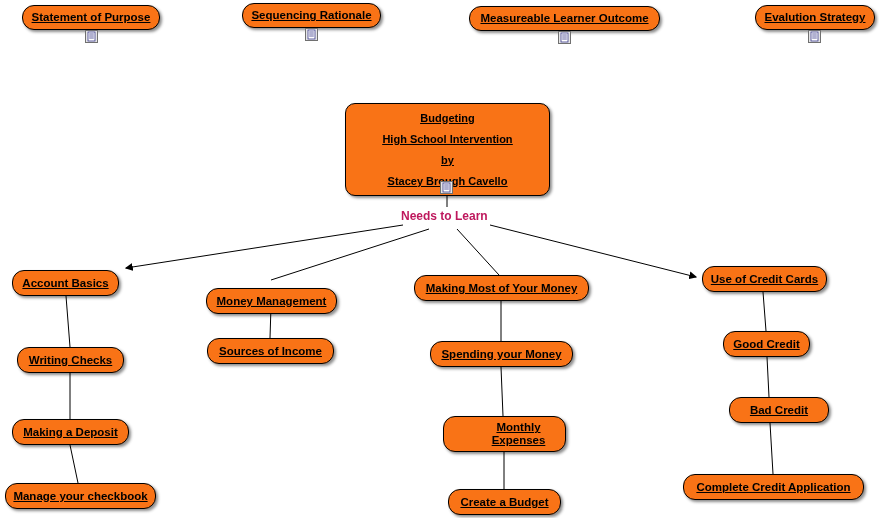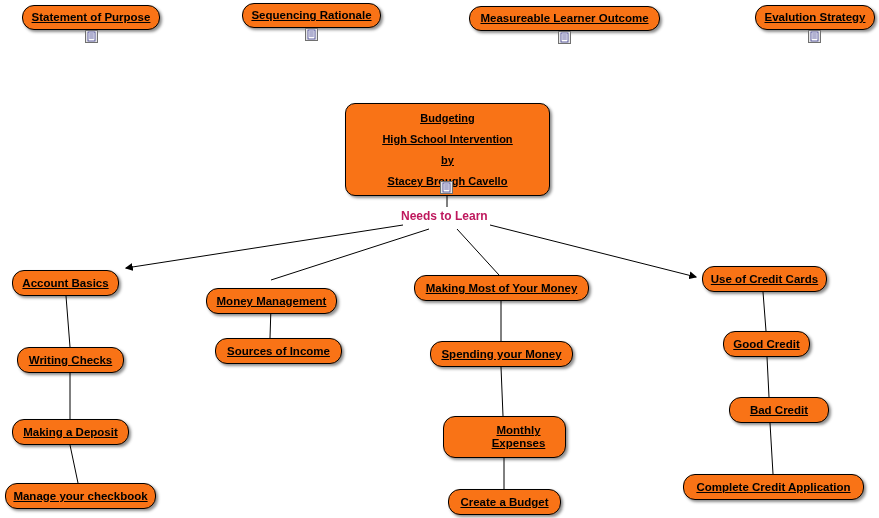--- a/index.html
+++ b/index.html
@@ -163,25 +163,25 @@
       </svg>
   </span>
   <span class="link-label" style="left:401px; top:209px;">Needs to Learn</span>
 
   <div class="node" style="left:12px; top:270px; width:107px; height:26px;">Account Basics</div>
   <div class="node" style="left:17px; top:347px; width:107px; height:26px;">Writing Checks</div>
   <div class="node" style="left:12px; top:419px; width:117px; height:26px;">Making a Deposit</div>
   <div class="node" style="left:5px; top:483px; width:151px; height:26px;">Manage your checkbook</div>
 
   <div class="node" style="left:206px; top:288px; width:131px; height:26px;">Money Management</div>
-  <div class="node" style="left:207px; top:338px; width:127px; height:26px;margin-left:8px;">Sources of Income</div>
+  <div class="node" style="left:207px; top:338px; width:127px; height:26px;">Sources of Income</div>
 
   <div class="node" style="left:414px; top:275px; width:175px; height:26px;">Making Most of Your Money</div>
   <div class="node" style="left:430px; top:341px; width:143px; height:26px;">Spending your Money</div>
-  <div class="node" style="left:443px; top:416px; width:123px; height:42px;padding-left:32px;">Monthly Expenses</div>
+  <div class="node" style="left:443px; top:416px; width:123px; height:36px;padding-left:32px;">Monthly Expenses</div>
   <div class="node" style="left:448px; top:489px; width:113px; height:26px;">Create a Budget</div>
 
   <div class="node" style="left:702px; top:266px; width:125px; height:26px;">Use of Credit Cards</div>
   <div class="node" style="left:723px; top:331px; width:87px; height:26px;">Good Credit</div>
   <div class="node" style="left:729px; top:397px; width:100px; height:26px;">Bad Credit</div>
   <div class="node" style="left:683px; top:474px; width:181px; height:26px;">Complete Credit Application</div>
 
 </div>
 
 </body></html>

